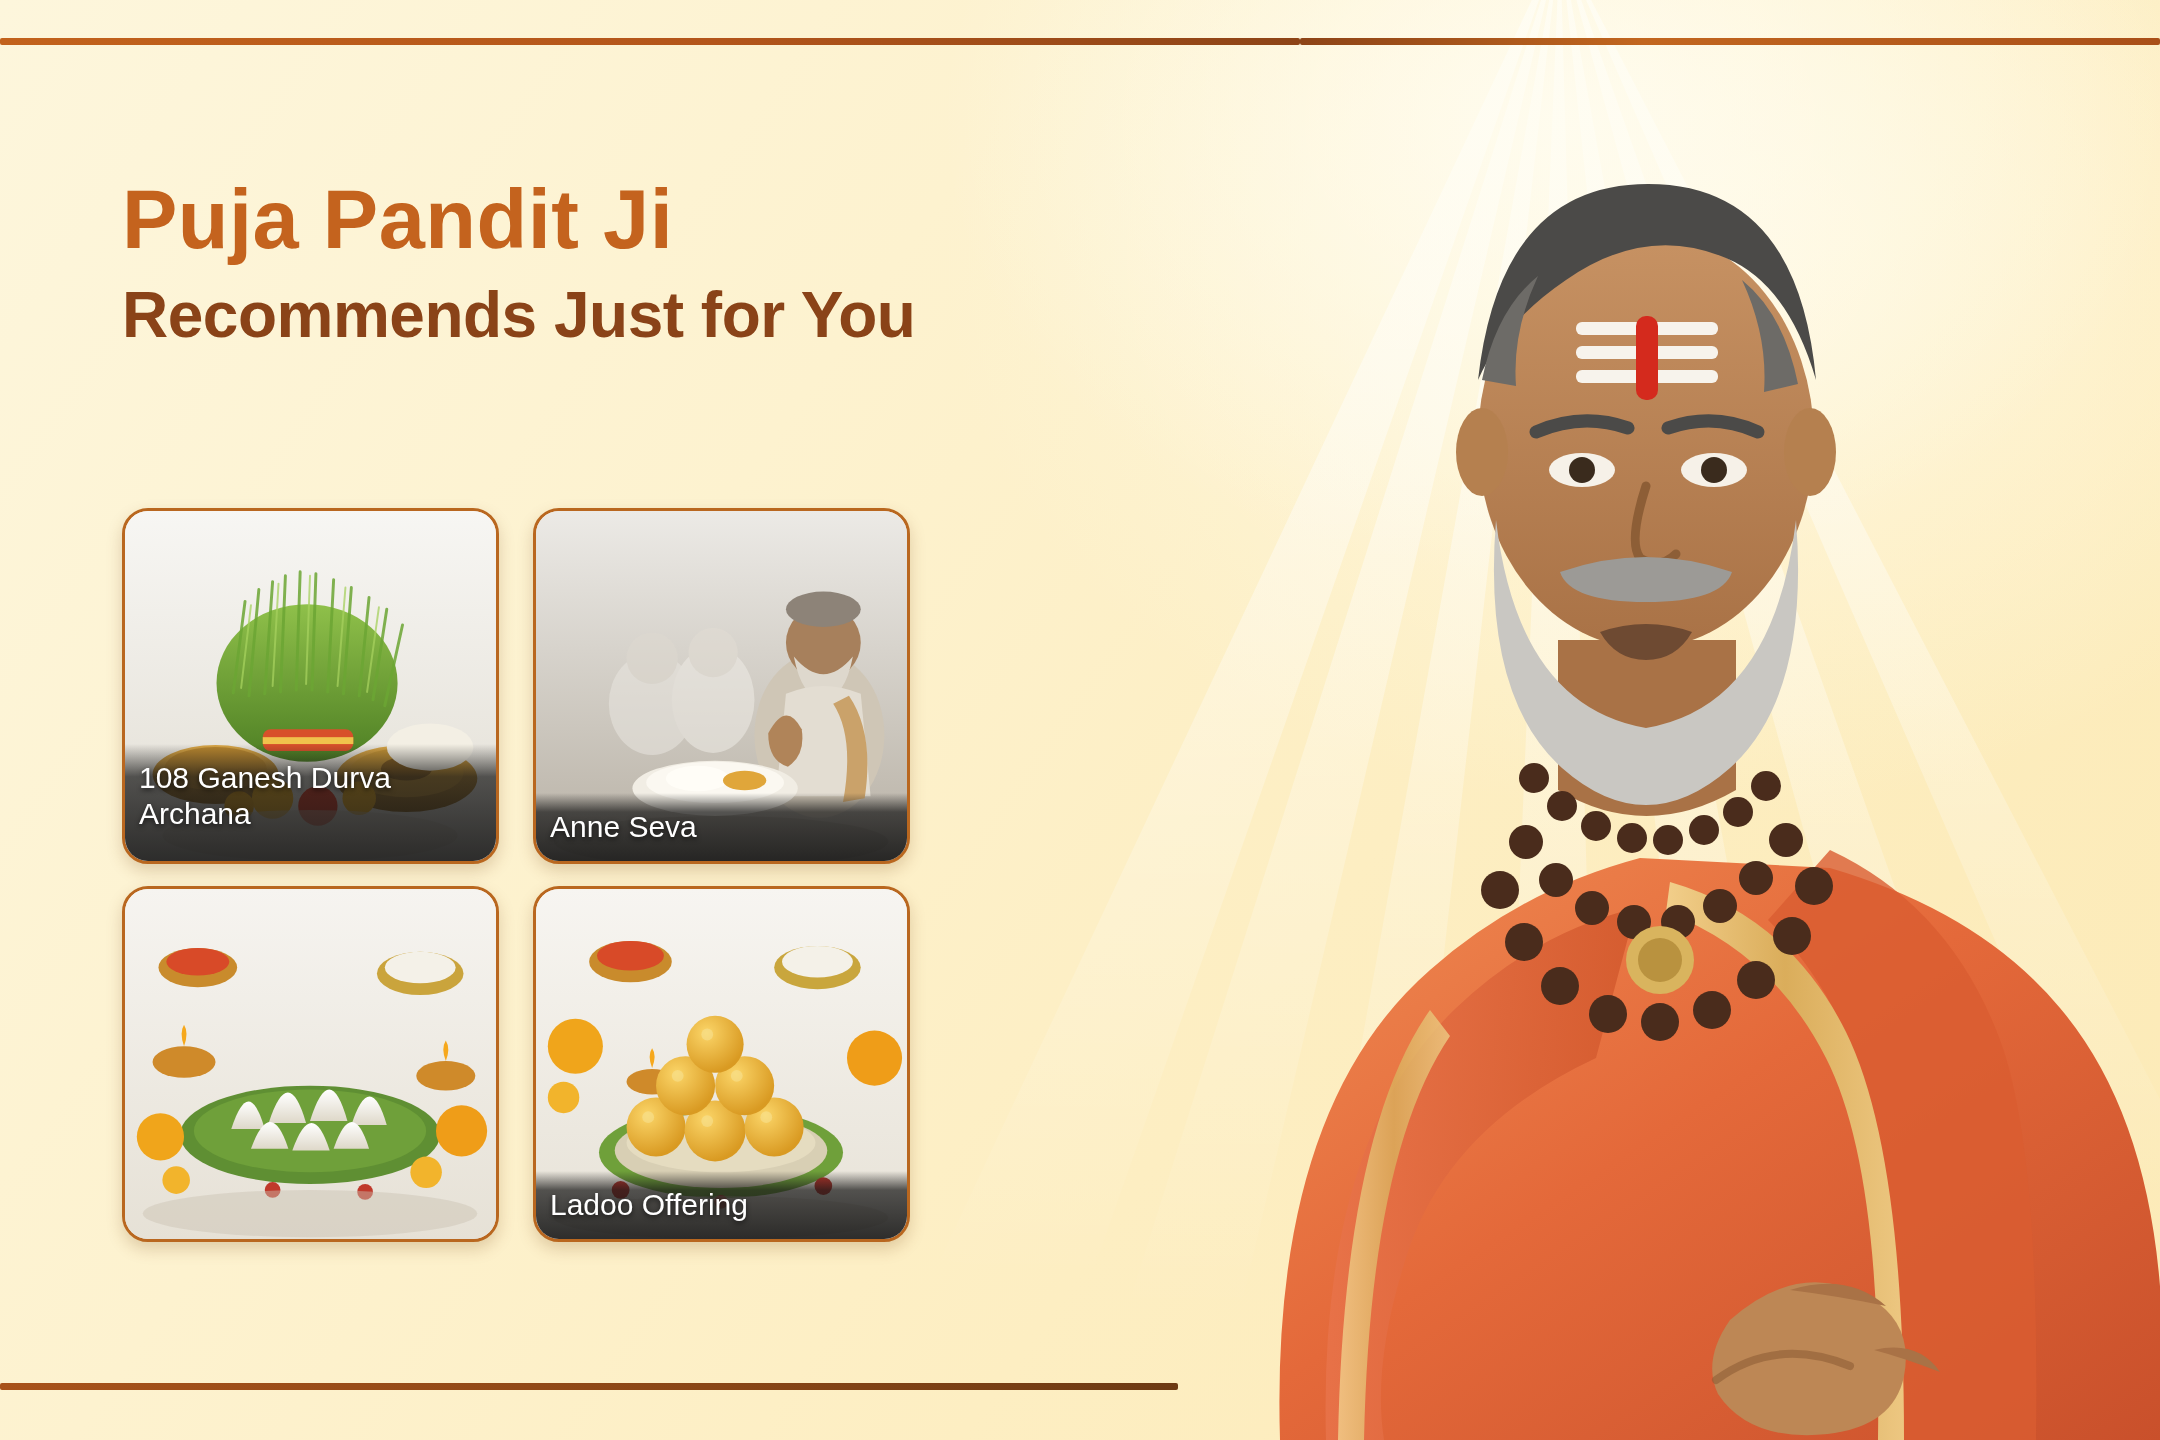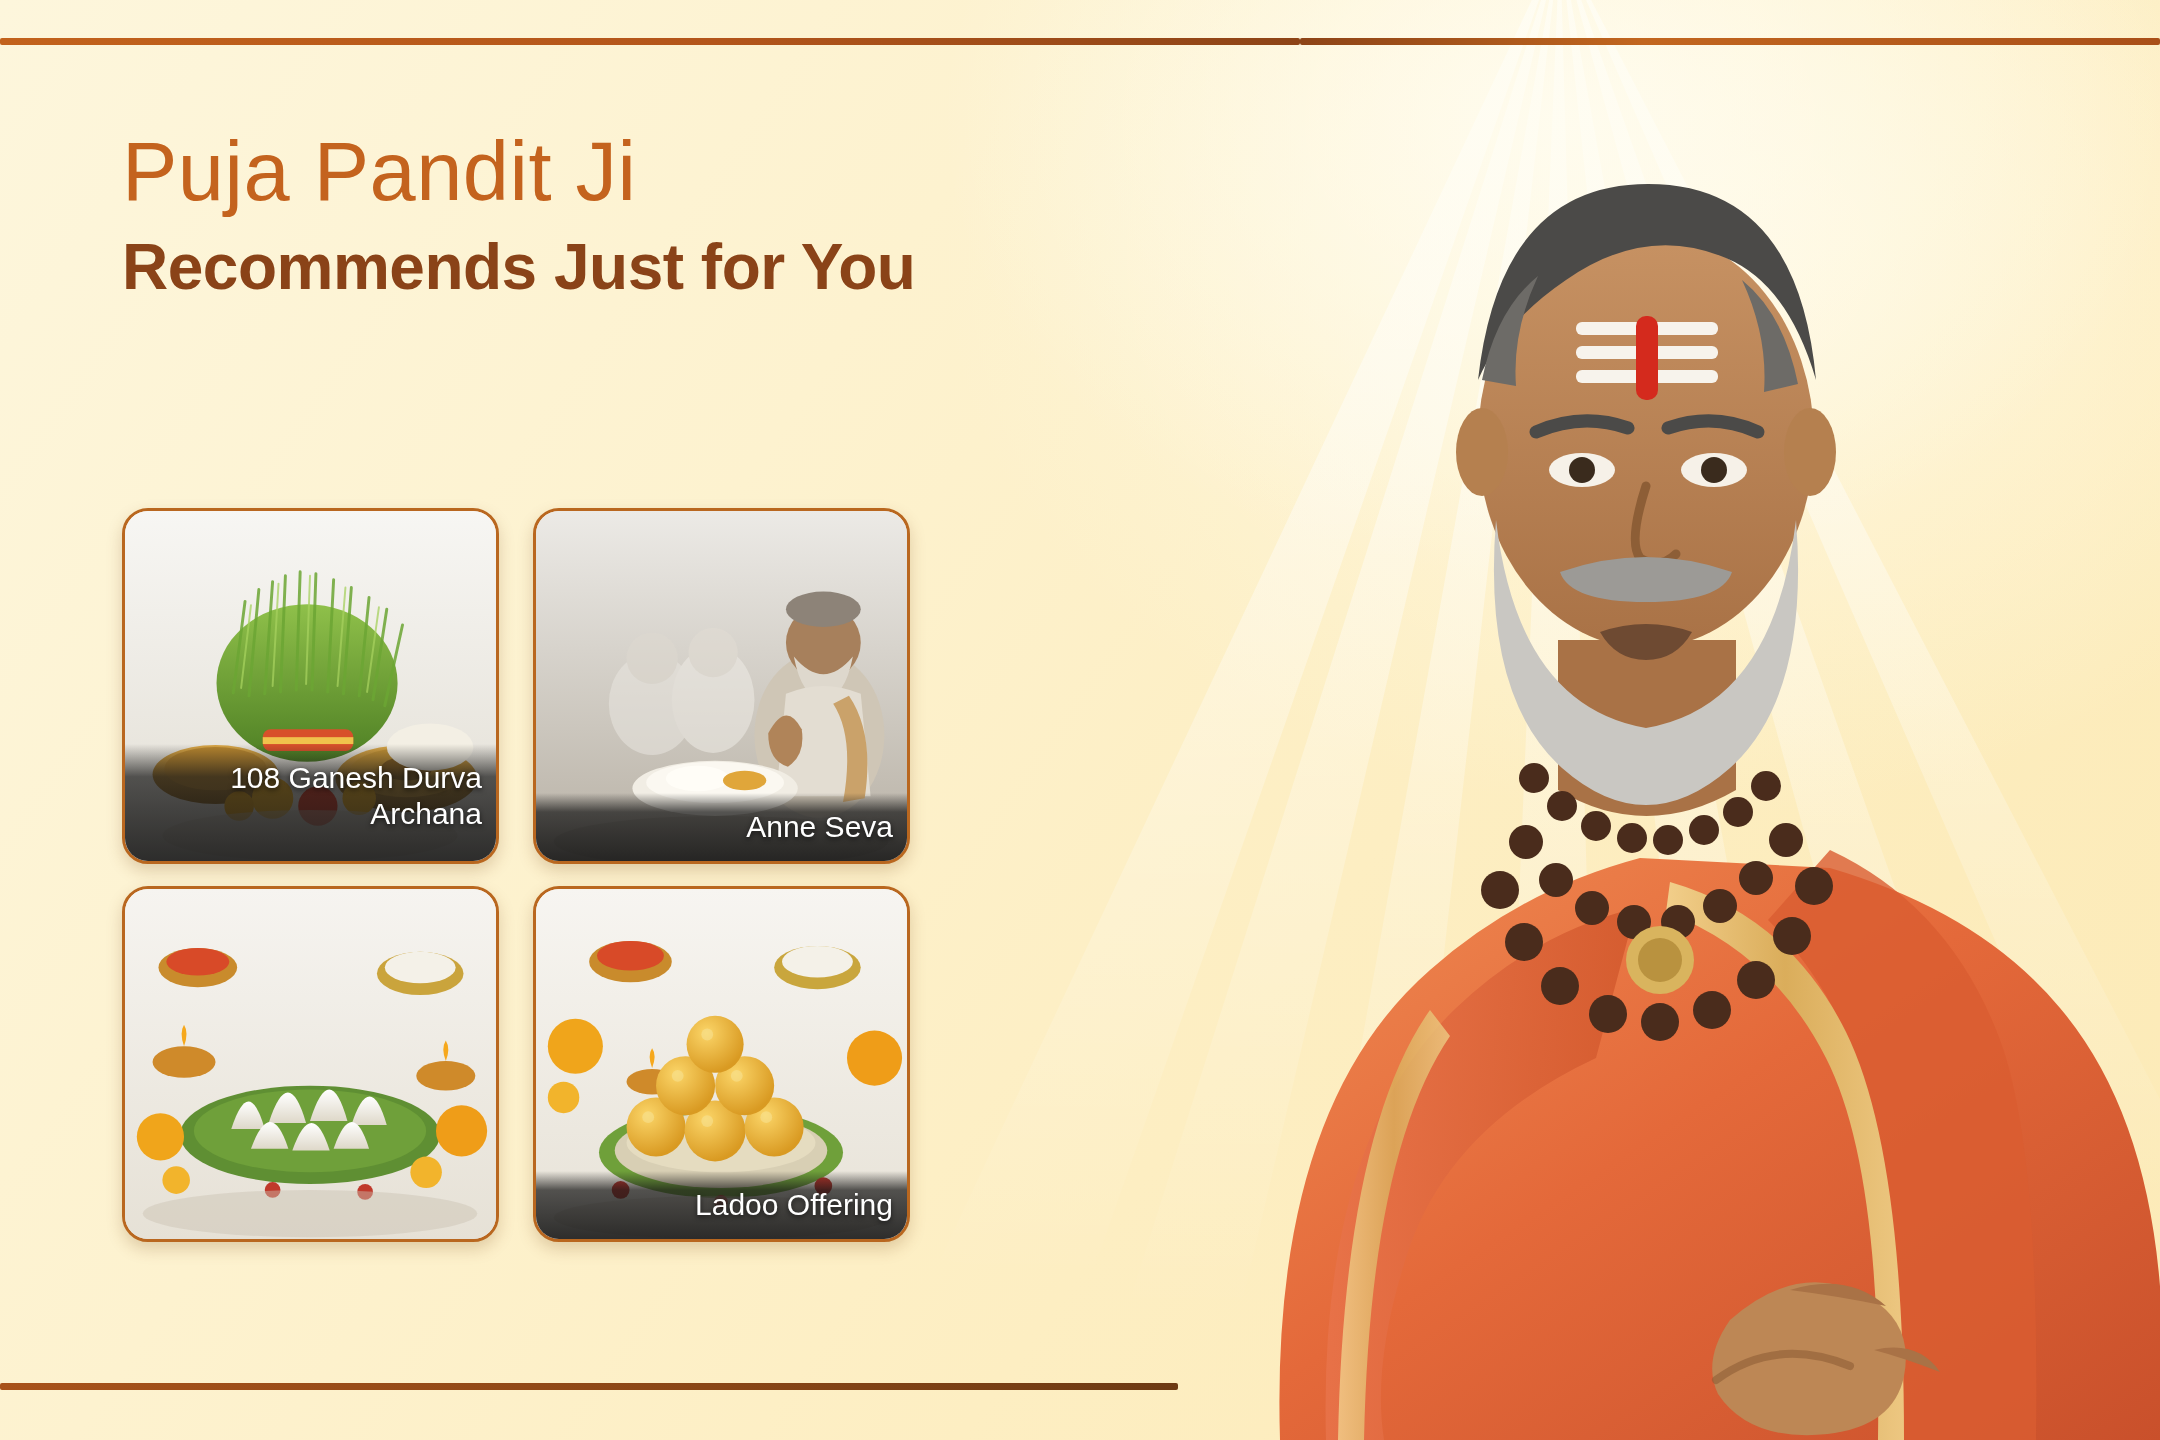--- a/index.html
+++ b/index.html
@@ -21,22 +21,22 @@
   .rule{position:absolute;height:7px;border-radius:2px;
         background:linear-gradient(90deg,#c2621c 0%,#b3551a 55%,#8d4417 100%);}
   .rule-top{left:0;top:38px;width:1300px;}
   .rule-top-2{left:1300px;top:38px;width:860px;height:7px;
         background:linear-gradient(90deg,#8d4417 0%,#c2661f 40%,#a94f18 100%);}
   .rule-bottom{left:0;top:1383px;width:1178px;
         background:linear-gradient(90deg,#a8521a 0%,#8a4616 60%,#6d3a13 100%);}
   
   .heading{position:absolute;left:122px;top:130px;width:1400px;}
   .h-line1{
-    font-size:83px;line-height:1.0;font-weight:400;letter-spacing:.5px;
-    color:#c4631e;white-space:nowrap;
+    font-size:83px;line-height:1.0;font-weight:700;letter-spacing:.5px;
+    color:#c4631e;white-space:nowrap;margin-top:48px;
   }
   .h-line2{
     margin-top:22px;
     font-size:64px;line-height:1.0;font-weight:bold;letter-spacing:-.5px;
     color:#8a4318;white-space:nowrap;
   }
   
   .grid{position:absolute;left:122px;top:508px;
         display:grid;grid-template-columns:377px 377px;grid-template-rows:356px 356px;
         gap:22px 34px;}
@@ -44,21 +44,21 @@
     position:relative;border-radius:26px;overflow:hidden;
     border:3px solid #b9671f;
     box-shadow:0 7px 16px rgba(120,70,20,.22);
     background:#efe8dc;
   }
   .card-photo{position:absolute;inset:0;}
   .card-photo svg{width:100%;height:100%;display:block;}
   .card-caption{
     position:absolute;left:0;right:0;bottom:0;
     padding:16px 14px 15px;
-    color:#fff;font-size:30px;line-height:1.22;text-align:right;
+    color:#fff;font-size:30px;line-height:1.22;text-align:left;
     text-shadow:0 2px 5px rgba(0,0,0,.65);
     background:linear-gradient(180deg,rgba(20,20,20,0) 0%,rgba(24,24,24,.72) 28%,rgba(20,20,20,.88) 100%);
     white-space:pre-line;
   }
   .card-1 .card-caption,.card-3 .card-caption{padding-bottom:28px;}
   
   .pandit{position:absolute;right:0;bottom:0;width:1030px;height:1440px;}
   .pandit svg{width:100%;height:100%;display:block;}
 </style>
 </head>

